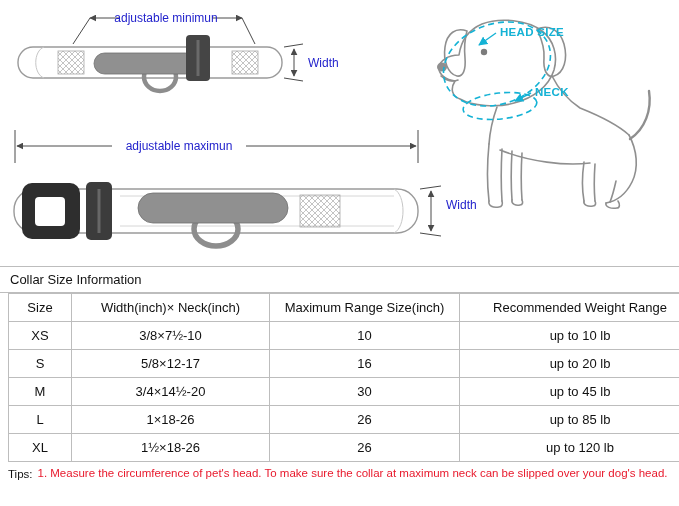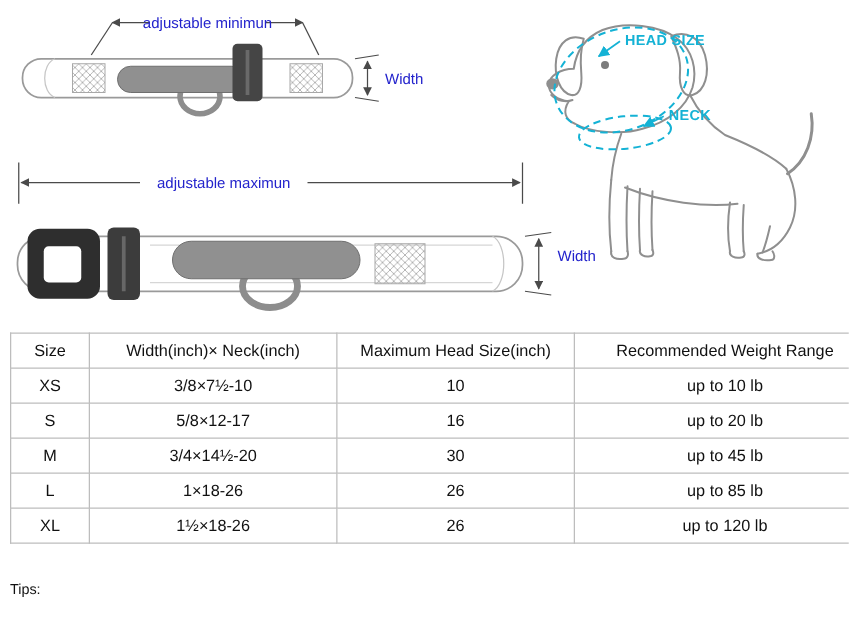--- a/index.html
+++ b/index.html
@@ -143,26 +143,27 @@
   <ellipse cx="497" cy="64" rx="55" ry="40" transform="rotate(-20 497 64)" fill="none" stroke="#14b2d5" stroke-width="1.6" stroke-dasharray="6 4"></ellipse>
   <ellipse cx="500" cy="106" rx="37" ry="13" transform="rotate(-6 500 106)" fill="none" stroke="#14b2d5" stroke-width="1.6" stroke-dasharray="6 4"></ellipse>
 
   <line x1="496" y1="33" x2="479" y2="45" stroke="#14b2d5" stroke-width="1.4" marker-end="url(#arrC)"></line>
   <text x="500" y="36" class="cyanlabel" fill="#14b2d5">HEAD SIZE</text>
   <line x1="531" y1="93" x2="515" y2="101" stroke="#14b2d5" stroke-width="1.4" marker-end="url(#arrC)"></line>
   <text x="535" y="96" class="cyanlabel" fill="#14b2d5">NECK</text>
 </svg>
 
 <div class="table-wrap">
+  <div class="table-title">Collar Size Information</div>
   <table class="size-table">
     <thead>
       <tr>
         <th class="col-0">Size</th>
         <th class="col-1">Width(inch)× Neck(inch)</th>
-        <th class="col-2">Maximum Head Size(inch)</th>
+        <th class="col-2">Maximum Range Size(inch)</th>
         <th class="col-3">Recommended Weight Range</th>
       </tr>
     </thead>
     <tbody>
       <tr>
         <td>XS</td>
         <td>3/8×7½-10</td>
         <td>10</td>
         <td>up to 10 lb</td>
       </tr>
@@ -190,14 +191,15 @@
         <td>26</td>
         <td>up to 120 lb</td>
       </tr>
     </tbody>
   </table>
 </div>
 
 <div class="tips">
   <span class="tips-label">Tips:</span>
   <div class="tips-lines">
+    <div class="tip tip-red">1. Measure the circumference of pet's head.  To make sure the collar at maximum neck can be slipped over your dog's head.</div>
   </div>
 </div>
 
 </body></html>

